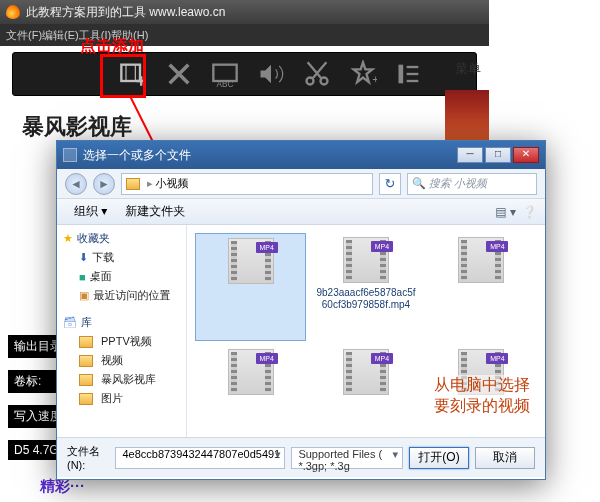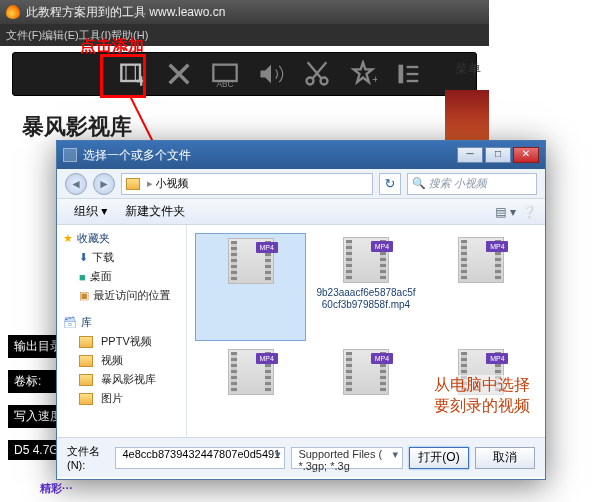--- a/index.html
+++ b/index.html
@@ -11,21 +11,21 @@
 .toolbar{height:44px;margin:6px 12px;background:#1d1d1d;border:1px solid #000;border-radius:3px;display:flex;align-items:center;padding:0 8px;gap:18px}
 .redbox{position:absolute;left:100px;top:54px;width:46px;height:44px;border:3px solid red;z-index:5}
 .anno1{position:absolute;left:80px;top:36px;color:red;font-size:16px;font-weight:bold;z-index:6}
 .tool-icon{width:28px;height:28px;opacity:.85}
 .tool-add svg,.tool-icon svg{width:28px;height:28px}
 .side-label{position:absolute;right:8px;top:60px;font-size:13px;color:#333}
 .hdr{position:absolute;left:22px;top:112px;font-size:22px;font-weight:bold;color:#222}
 .labels{position:absolute;left:8px;top:335px;font-size:12px;color:#fff}
 .labels div{background:#000;padding:3px 6px;margin-bottom:12px}
 .thumb{position:absolute;right:0;top:90px;width:44px;height:130px;background:linear-gradient(#8b1a1a,#d85a2a 40%,#c71f1f)}
-.purple{position:absolute;left:40px;bottom:6px;color:#5a2bd6;font-size:11px;font-weight:bold}
+.purple{position:absolute;left:40px;bottom:6px;color:#5a2bd6;font-size:15px;font-weight:bold}
 
 .dlg{position:absolute;left:56px;top:140px;width:490px;height:340px;border:1px solid #4a78a8;box-shadow:0 6px 30px rgba(0,0,0,.5);background:#fff;z-index:10}
 .dlg-title{height:28px;background:linear-gradient(#3a72b5,#2d5a92);display:flex;align-items:center;padding:0 6px;color:#fff;font-size:12px}
 .dlg-title .ico{width:14px;height:14px;background:#fff3;border:1px solid #fff6;margin-right:6px}
 .dlg-ctrls{margin-left:auto;display:flex;gap:2px}
 .dlg-btn{width:26px;height:16px;background:linear-gradient(#e8eef7,#c8d6ea);border:1px solid #6a8ab5;font-size:10px;text-align:center;line-height:12px;color:#234}
 .dlg-close{background:linear-gradient(#e57373,#c62828);color:#fff;border-color:#8b1a1a}
 .crumb{height:30px;background:#eef3fa;padding:4px 8px;display:flex;align-items:center;gap:6px;border-bottom:1px solid #d0d8e4}
 .nav-btn{width:22px;height:22px;border-radius:50%;background:radial-gradient(#e8f0ff,#b8cce8);border:1px solid #9ab;display:inline-flex;align-items:center;justify-content:center;font-size:12px;color:#678}
 .crumb-path{flex:1;height:22px;border:1px solid #b0c0d8;background:#fff;display:flex;align-items:center;font-size:11px;padding:0 4px}

